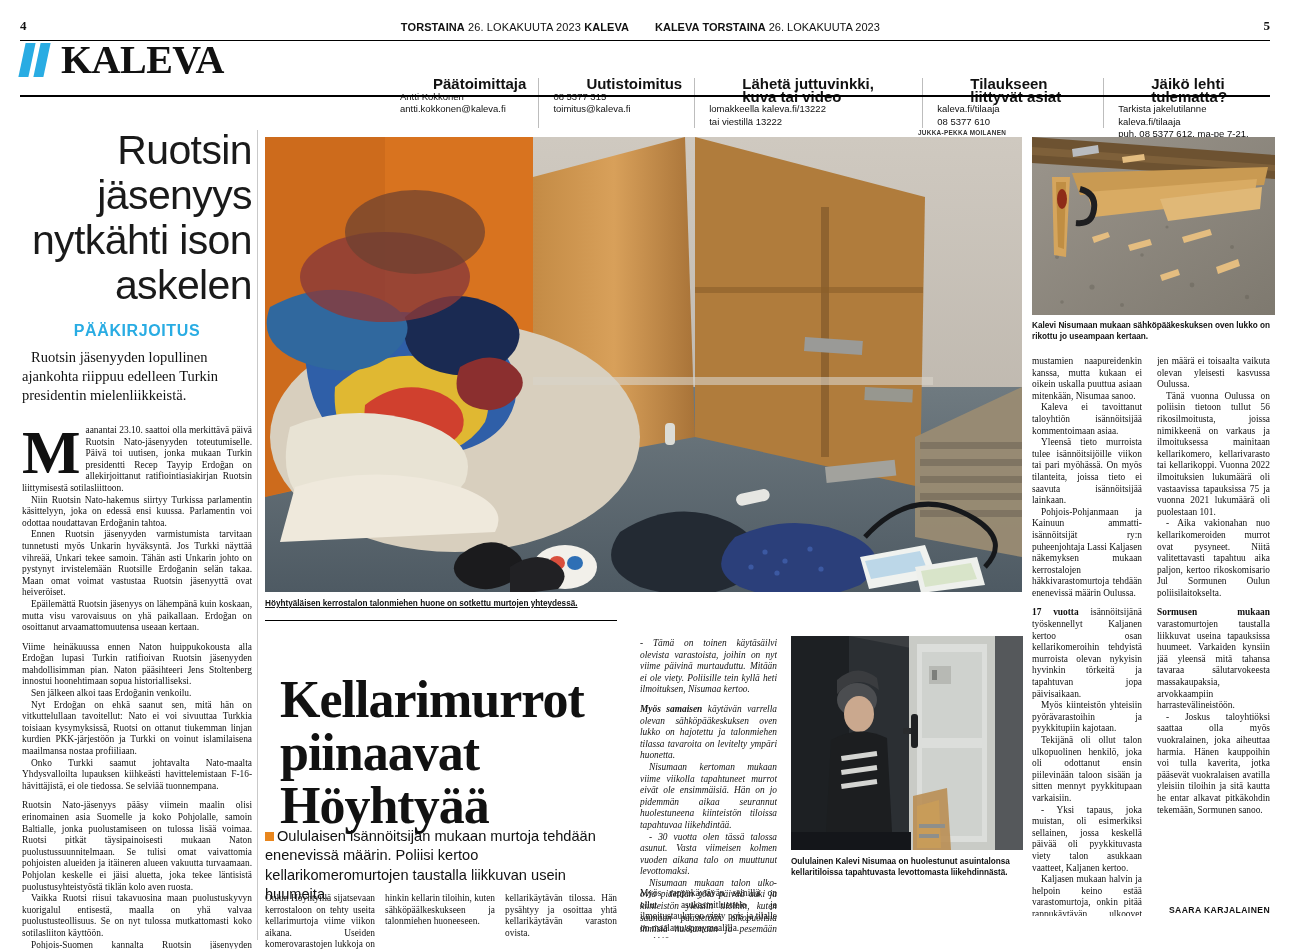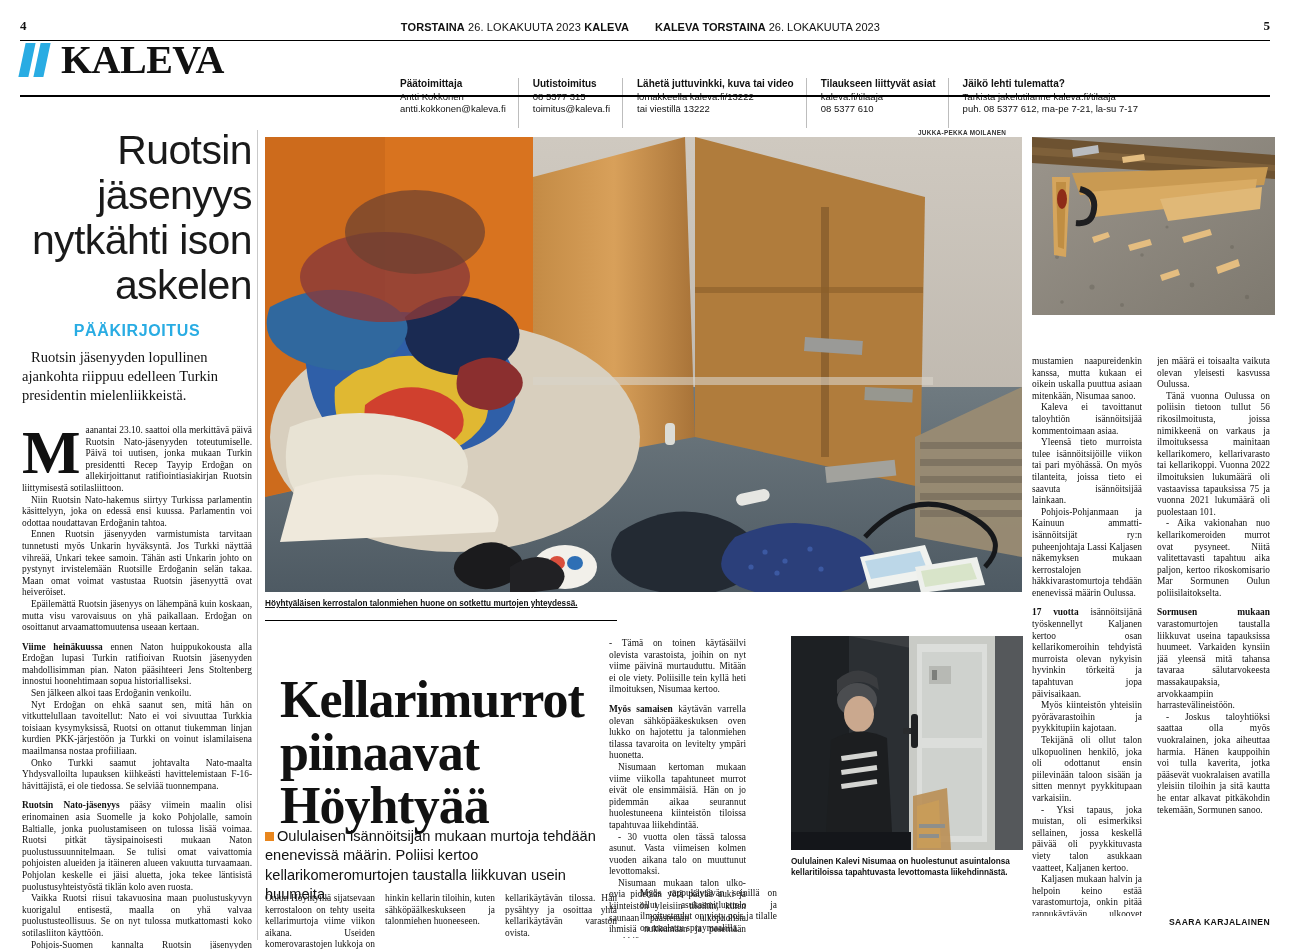--- a/index.html
+++ b/index.html
@@ -19,34 +19,34 @@
   .logo{position:absolute;left:20px;top:3px;display:flex;align-items:center;gap:7px;}
   .logo .bars{display:inline-block;width:34px;height:34px;position:relative;}
   .logo .bars i{position:absolute;top:0;width:10px;height:34px;background:#29ace3;transform:skewX(-12deg);}
   .logo .bars i:nth-child(1){left:2px;}
   .logo .bars i:nth-child(2){left:17px;}
   .logo .word{font:800 40px/38px "Liberation Serif",serif;letter-spacing:-.5px;}
 
   .infocols{position:absolute;left:400px;top:40px;width:870px;height:50px;display:flex;}
   .infocol{padding:0 12px 0 14px;border-left:1px solid #bdbdbd;font-family:"Liberation Sans",sans-serif;}
   .infocol:first-child{border-left:none;padding-left:0;}
-  .infocol .t{font-size:10px;font-weight:700;line-height:12.5px;}
+  .infocol .t{font-size:15px;font-weight:700;line-height:12.5px;margin-left:33px;}
   .infocol .l{font-size:9.5px;line-height:12.5px;}
 
   
   .edit{position:absolute;left:22px;top:128px;width:230px;}
   .edit h1{margin:0;font:300 41px/45px "Liberation Sans",sans-serif;text-align:right;letter-spacing:-.6px;color:#1a1a1a;}
   .edit .kicker{margin:14px 0 8px 0;text-align:center;font:800 16px/18px "Liberation Sans",sans-serif;color:#29ace3;letter-spacing:.6px;}
   .edit .stand{margin:0;text-align:left;font:400 14.5px/19px "Liberation Serif",serif;}
   .edit .bodywrap{margin-top:20px;position:relative;}
   .edit .dropcap{float:left;font:700 62px/50px "Liberation Serif",serif;margin:2px 5px 0 0;}
   .edit p{margin:0;font:400 9.4px/11.6px "Liberation Serif",serif;text-align:justify;text-indent:9px;hyphens:auto;}
   .edit p.first{text-indent:0;}
   .edit p.sec{margin-top:8px;text-indent:0;}
-  .edit p.sec b{font-weight:700;}
+  .edit p.sec b{font-weight:400;}
   .vline{position:absolute;background:#c9c9c9;width:1px;}
 
   
   .credit{position:absolute;font:700 6.4px "Liberation Sans",sans-serif;letter-spacing:.3px;color:#333;}
   .photoMain{position:absolute;left:265px;top:137px;width:757px;height:455px;overflow:hidden;background:#6d6257;}
   .photoCapMain{position:absolute;left:265px;top:598px;width:757px;font:700 8.2px/11px "Liberation Sans",sans-serif;text-decoration:underline;}
 
   
   .photoTR{position:absolute;left:1032px;top:137px;width:243px;height:178px;overflow:hidden;background:#7b7168;}
   .photoTRcap{position:absolute;left:1032px;top:320px;width:243px;font:700 8.2px/11px "Liberation Sans",sans-serif;}
@@ -57,21 +57,21 @@
   .artHead{position:absolute;left:280px;top:630px;width:350px;font:700 52px/53px "Liberation Serif",serif;letter-spacing:-1px;}
   .lead{position:absolute;left:265px;top:812px;width:352px;font:400 14.6px/19.5px "Liberation Sans",sans-serif;}
   .lead .sq{display:inline-block;width:9px;height:9px;background:#e8861e;margin-right:3px;vertical-align:baseline;}
 
   .col{position:absolute;font:400 9.4px/11.6px "Liberation Serif",serif;text-align:justify;hyphens:auto;}
   .col p{margin:0;text-indent:9px;}
   .col p.ni{text-indent:0;}
   .col p.gap{margin-top:8px;text-indent:0;}
   .col p b{font-weight:700;}
 
-  .byline{position:absolute;right:20px;bottom:22px;font:700 8.6px "Liberation Sans",sans-serif;letter-spacing:.4px;}
+  .byline{position:absolute;right:20px;bottom:34px;font:700 8.6px "Liberation Sans",sans-serif;letter-spacing:.4px;}
 
   
   .ph{position:absolute;inset:0;}
 </style>
 </head>
 <body>
 
 <div class="page">
 
   <div class="folio">
@@ -289,39 +289,40 @@
         <polygon points="90,20 112,17 113,23 91,26"></polygon>
         <polygon points="150,100 178,92 180,98 152,106"></polygon>
         <polygon points="96,108 118,102 120,108 98,114"></polygon>
         <polygon points="184,130 206,122 208,129 186,137"></polygon>
         <polygon points="128,138 146,132 148,138 130,144"></polygon>
         <polygon points="60,100 76,95 78,100 62,106"></polygon>
       </g>
       <polygon points="40,12 66,8 67,16 41,20" fill="#b9bcc0"></polygon>
     </svg>
   </div>
+  <div class="photoTRcap">Kalevi Nisumaan mukaan sähköpääkeskuksen oven lukko on rikottu jo useampaan kertaan.</div>
 
   <div class="rule" style="left:265px;top:620px;width:352px;height:1px;"></div>
 
   <h2 class="artHead">Kellarimurrot piinaavat Höyhtyää</h2>
   <p class="lead"><span class="sq"></span><span>Oululaisen isännöitsijän mukaan murtoja tehdään enenevissä määrin. Poliisi kertoo kellarikomeromurtojen taustalla liikkuvan usein huumeita.</span></p>
 
   <div class="col" style="left:265px;top:893px;width:110px;">
     <p class="ni">Oulun Höyhtyillä sijatsevaan kerrostaloon on tehty useita kellarimurtoja viime viikon aikana. Useiden komerovarastojen lukkoja on hajotettu ja murtoja on tehty muihinkin kellarin tiloihin, kuten sähköpäälkeskukseen ja talonmiehen huoneeseen.</p>
   </div>
 
   <div class="col" style="left:385px;top:893px;width:110px;">
     <p class="ni">hinkin kellarin tiloihin, kuten sähköpäälkeskukseen ja talonmiehen huoneeseen.</p>
   </div>
 
   <div class="col" style="left:505px;top:893px;width:112px;">
     <p class="ni">kellarikäytävän tilossa. Hän pysähtyy ja osoittaa yhtä kellarikäytävän varaston ovista.</p>
   </div>
 
-  <div class="col" style="left:609px;top:638px;width:137px;height:300px;overflow:hidden;">
+  <div class="col" style="left:640px;top:638px;width:137px;height:300px;overflow:hidden;font-style:italic;">
     <p class="ni">- Tämä on toinen käytäsäilvi olevista varastoista, joihin on nyt viime päivinä murtauduttu. Mitään ei ole viety. Poliisille tein kyllä heti ilmoituksen, Nisumaa kertoo.</p>
     <p class="gap"><b>Myös samaisen</b><span> käytävän varrella olevan sähköpääkeskuksen oven lukko on hajotettu ja talonmiehen tilassa tavaroita on levitelty ympäri huonetta.</span></p>
     <p>Nisumaan kertoman mukaan viime viikolla tapahtuneet murrot eivät ole ensimmäisiä. Hän on jo pidemmän aikaa seurannut huolestuneena kiinteistön tiloissa tapahtuvaa liikehdintää.</p>
     <p>- 30 vuotta olen tässä talossa asunut. Vasta viimeisen kolmen vuoden aikana talo on muuttunut levottomaksi.</p>
     <p>Nisumaan mukaan talon ulko-ovia pidetään yötä päivää auki ja kiinteistön yleisiin tiloihin, kuten saunaan päästetään ulkopuolisia ihmisiä nukkumaan ja pesemään pyykkiä.</p>
 
   </div>
 
   <div class="col" style="left:640px;top:888px;width:137px;height:55px;overflow:hidden;">
     <p class="ni">Myös rappukäytävän seinillä on ollut asukasmitluettelo ja ilmoitustaulut on viety pois ja tilalle on maalattu spraymaalilla.</p>
@@ -377,20 +378,20 @@
     <p>Myös kiinteistön yhteisiin pyörävarastoihin ja pyykkitupiin kajotaan.</p>
     <p>Tekijänä oli ollut talon ulkopuolinen henkilö, joka oli odottanut ensin piilevinään taloon sisään ja sitten mennyt pyykkitupaan varkaisiin.</p>
     <p>- Yksi tapaus, joka muistan, oli esimerkiksi sellainen, jossa keskellä päivää oli pyykkituvasta viety talon asukkaan vaatteet, Kaljanen kertoo.</p>
     <p>Kaljasen mukaan halvin ja helpoin keino estää varastomurtoja, onkin pitää rappukäytävän ulkoovet lukittuina.</p>
 
   </div>
 
   <div class="col" style="left:1157px;top:356px;width:113px;height:545px;overflow:hidden;">
     <p class="ni">jen määrä ei toisaalta vaikuta olevan yleisesti kasvussa Oulussa.</p>
     <p>Tänä vuonna Oulussa on poliisin tietoon tullut 56 rikosilmoitusta, joissa nimikkeenä on varkaus ja ilmoituksessa mainitaan kellarikomero, kellarivarasto tai kellarikoppi. Vuonna 2022 ilmoituksien lukumäärä oli vastaavissa tapauksissa 75 ja vuonna 2021 lukumäärä oli puolestaan 101.</p>
-    <p>- Aika vakionahan nuo kellarikomeroiden murrot ovat pysyneet. Niitä valitettavasti tapahtuu aika paljon, kertoo rikoskomisario Mar Sormunen Oulun poliisilaitokselta.</p>
+    <p>- Aika vakionahan nuo kellarikomeroiden murrot ovat pysyneet. Niitä valitettavasti tapahtuu aika paljon, kertoo rikoskomisario Jul Sormunen Oulun poliisilaitokselta.</p>
     <p class="gap"><b>Sormusen mukaan</b><span> varastomurtojen taustalla liikkuvat useina tapauksissa huumeet. Varkaiden kynsiin jää yleensä mitä tahansa tavaraa sälutarvokeesta massakaupaksia, arvokkaampiin harrastevälineistöön.</span></p>
     <p>- Joskus taloyhtiöksi saattaa olla myös vuokralainen, joka aiheuttaa harmia. Hänen kauppoihin voi tulla kaverita, jotka pääsevät vuokralaisen avatilla yleisiin tiloihin ja sitä kautta he entar alkavat pitkäkohdin tekemään, Sormunen sanoo.</p>
   </div>
 
   <div class="byline">SAARA KARJALAINEN</div>
 
 </div>
 
 </body></html>

